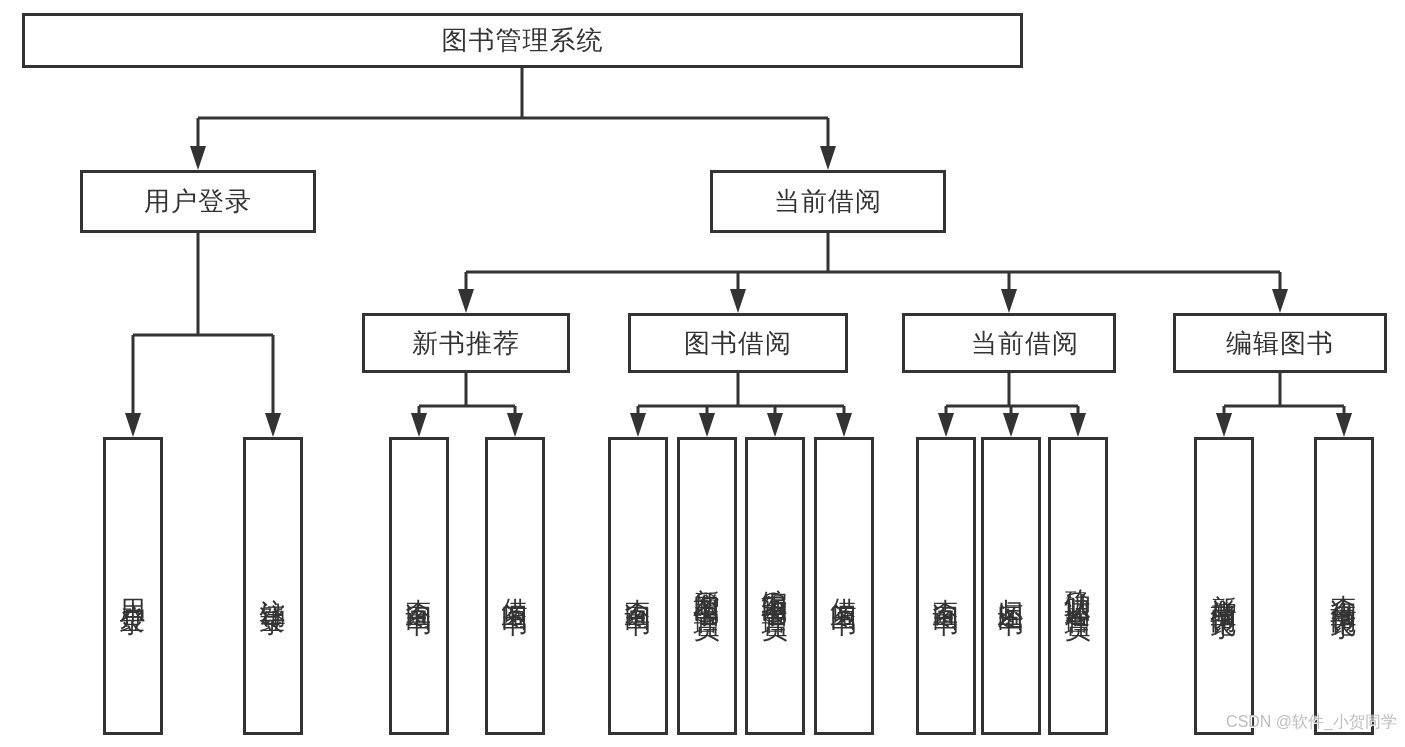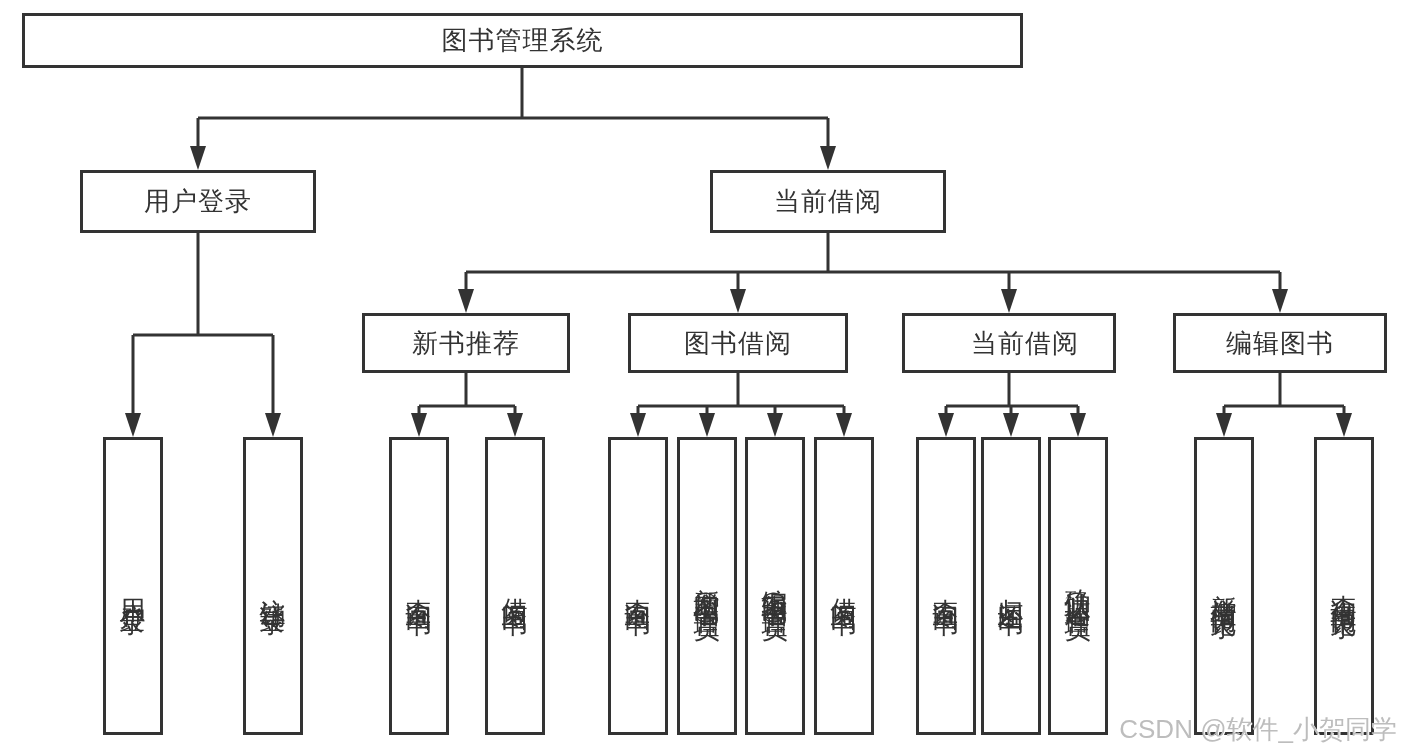--- a/index.html
+++ b/index.html
@@ -68,21 +68,21 @@
     font-size: 26px;
     letter-spacing: 4px;
     line-height: 1;
     color: var(--text);
     white-space: nowrap;
   }
   .watermark {
     position: absolute;
     right: 8px;
     top: 712px;
-    font-size: 26px;
+    font-size: 16px;
     color: var(--watermark);
     text-shadow: 1px 1px 0 #ffffff;
     white-space: nowrap;
   }
 </style>
 </head>
 <body>
 
 <div class="canvas">
 

